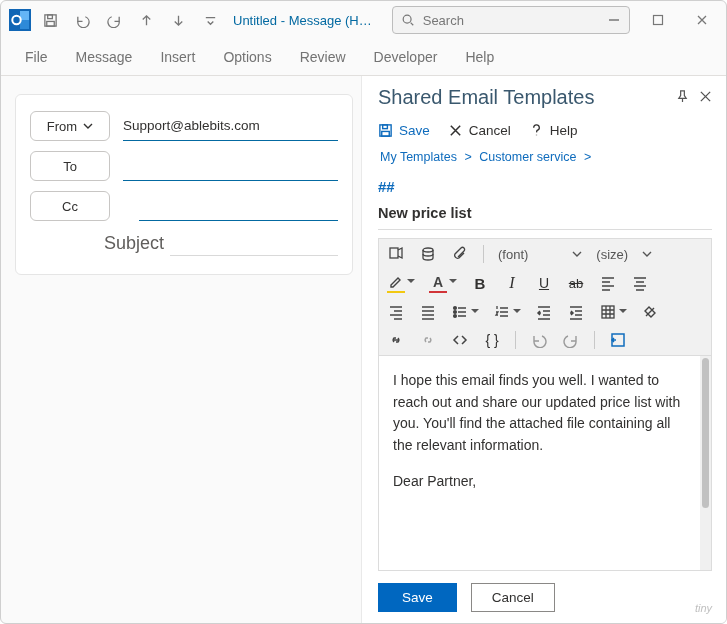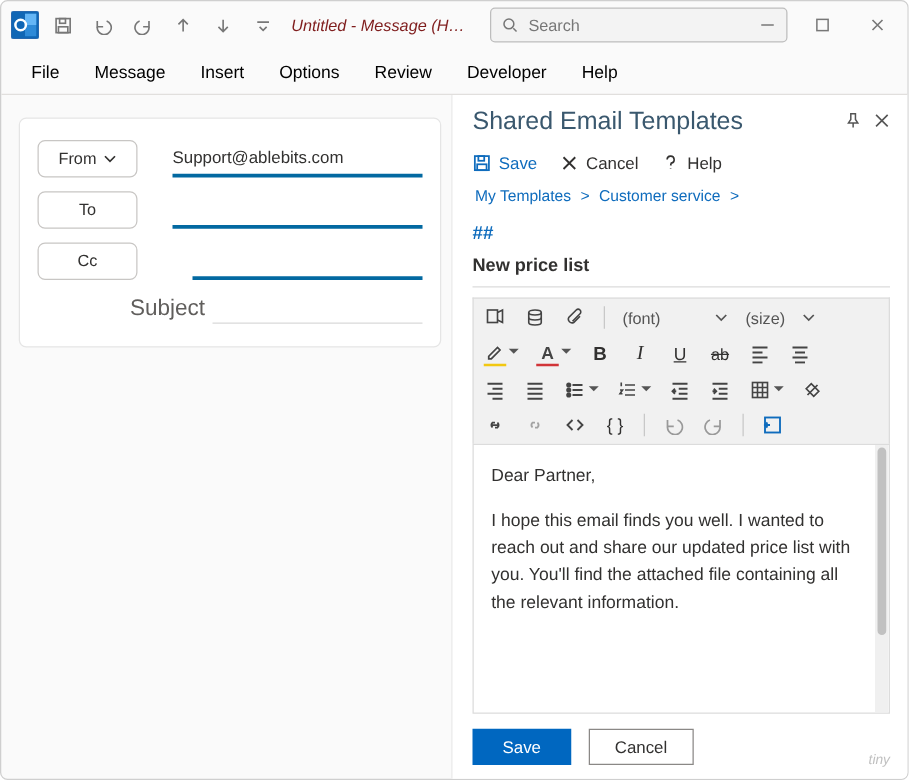--- a/index.html
+++ b/index.html
@@ -4,40 +4,40 @@
 <style>
   html,body{margin:0;padding:0;font-family:"Segoe UI",Arial,sans-serif;font-size:13px;color:#323130;background:#fff;}
   .window{width:727px;height:624px;box-sizing:border-box;border:1px solid #cfcfcf;border-radius:6px;background:#fafafa;position:relative;overflow:hidden;}
   
   .titlebar{height:38px;display:flex;align-items:center;padding:0 8px;}
   .app-icon{width:22px;height:22px;background:#0a3e8f;border-radius:2px;position:relative;margin-right:10px;}
   .app-icon svg{width:22px;height:22px;}
   .qat{display:flex;align-items:center;gap:14px;color:#777;}
   .qat svg{width:15px;height:15px;}
   .qat .btn{width:18px;height:18px;display:flex;align-items:center;justify-content:center;}
-  .title-text{color:#7f1d1d;margin-left:14px;font-size:13px;font-style:italic;}
+  .title-text{color:#0369a1;margin-left:14px;font-size:13px;}
   .search-box{margin-left:20px;width:220px;height:26px;border:1px solid #bdbdbd;border-radius:4px;background:#f3f3f3;display:flex;align-items:center;padding:0 8px;color:#777;}
   .search-box svg{width:14px;height:14px;margin-right:8px;}
   .win-controls{position:absolute;right:6px;top:6px;display:flex;gap:8px;}
   .win-controls .wc{width:36px;height:26px;display:flex;align-items:center;justify-content:center;color:#777;}
   .win-controls svg{width:12px;height:12px;}
   
   .ribbon{height:36px;display:flex;align-items:center;padding:0 12px;gap:4px;border-bottom:1px solid #e1dfdd;}
-  .ribbon .tab{padding:6px 12px;font-size:14px;color:#000000;border-radius:4px;}
+  .ribbon .tab{padding:6px 12px;font-size:14px;color:#737373;border-radius:4px;}
   
   .main{display:flex;height:calc(624px - 38px - 36px - 2px);}
   .compose{flex:0 0 360px;box-sizing:border-box;padding:18px 8px 8px 14px;}
   .compose-card{background:#fff;border:1px solid #e5e5e5;border-radius:6px;padding:16px 14px 12px 14px;height:150px;box-sizing:content-box;}
   .compose-card{height:auto;}
   .row{display:flex;align-items:center;margin-bottom:10px;}
   .send-btn{width:58px;height:68px;border:1px solid #cfcfcf;border-radius:6px;display:flex;flex-direction:column;align-items:center;justify-content:center;gap:6px;margin-right:14px;}
   .send-btn svg{width:22px;height:22px;}
   .pill{width:78px;height:28px;border:1px solid #c8c6c4;border-radius:6px;display:flex;align-items:center;justify-content:center;gap:6px;font-size:13px;}
   .pill svg{width:10px;height:10px;}
-  .field-line{flex:1;border-bottom:3px solid #0369a1;height:28px;display:flex;align-items:center;margin-left:28px;color:#323130;font-size:13.5px;}
+  .field-line{flex:1;border-bottom:1px solid #0369a1;height:28px;display:flex;align-items:center;margin-left:13px;color:#323130;font-size:13.5px;}
   .subj-row{display:flex;align-items:center;color:#605e5c;font-size:18px;padding:6px 0;margin-left:74px;}
   .subj-line{flex:1;border-bottom:1px solid #d9d9d9;height:24px;margin-left:6px;}
   
   .panel{flex:1;background:#fff;border-left:1px solid #e9e9e9;padding:10px 14px 12px 16px;position:relative;display:flex;flex-direction:column;box-sizing:border-box;}
   .panel-head{display:flex;align-items:center;justify-content:space-between;}
   .panel-title{font-size:20px;color:#3a586e;font-weight:400;}
   .panel-ctrls{display:flex;gap:10px;color:#555;}
   .panel-ctrls svg{width:13px;height:13px;}
   .panel-actions{display:flex;gap:18px;margin:14px 0 10px 0;align-items:center;}
   .panel-actions .act{display:flex;align-items:center;gap:6px;color:#0f6cbd;font-size:13.5px;}
@@ -387,22 +387,22 @@
                 <path d="M6 8 L2 8 M4 6 L2 8 L4 10"></path>
               </svg>
             </div>
         </div>
       </div>
 
       <div class="editor">
         <div class="scroll-track">
            <div class="scroll-stub"></div>
         </div>
+        <p style="padding-right:14px;">I hope this email finds you well. I wanted to reach out and share our updated price list with you. You'll find the attached file containing all the relevant information.</p>
         <p>Dear Partner,</p>
-        <p style="padding-right:14px;">I hope this email finds you well. I wanted to reach out and share our updated price list with you. You'll find the attached file containing all the relevant information.</p>
 
       </div>
 
       <div class="btnrow">
         <button class="btn-primary">Save</button>
         <button class="btn-secondary">Cancel</button>
       </div>
       <div class="tiny">tiny</div>
     </div>
   </div>

